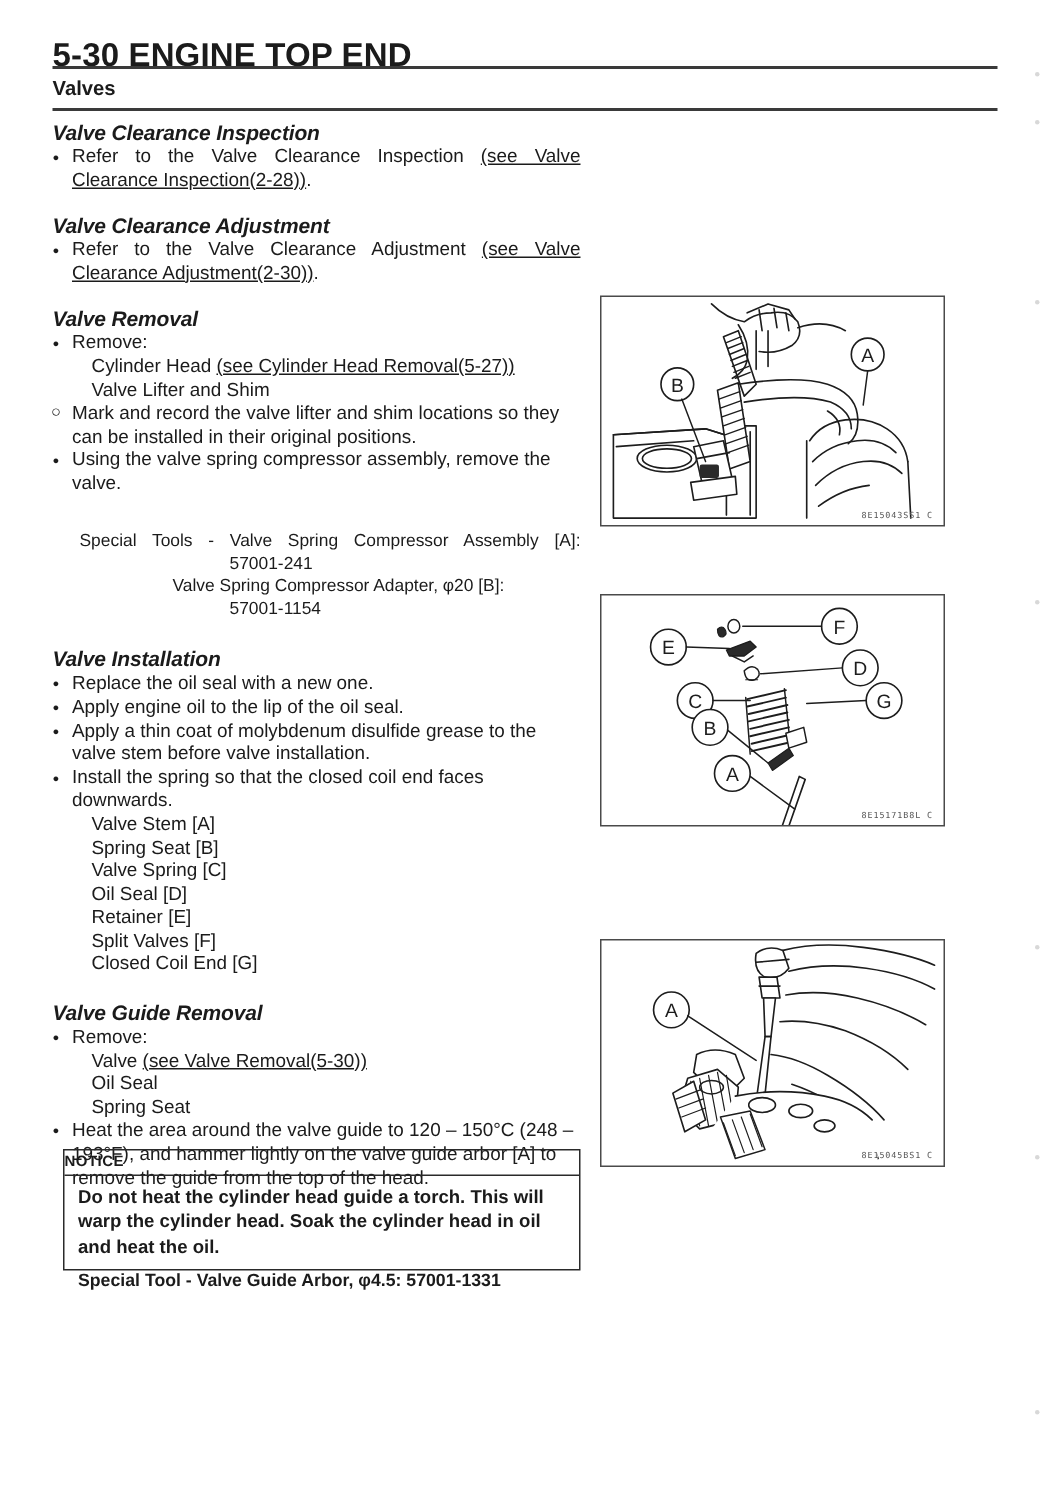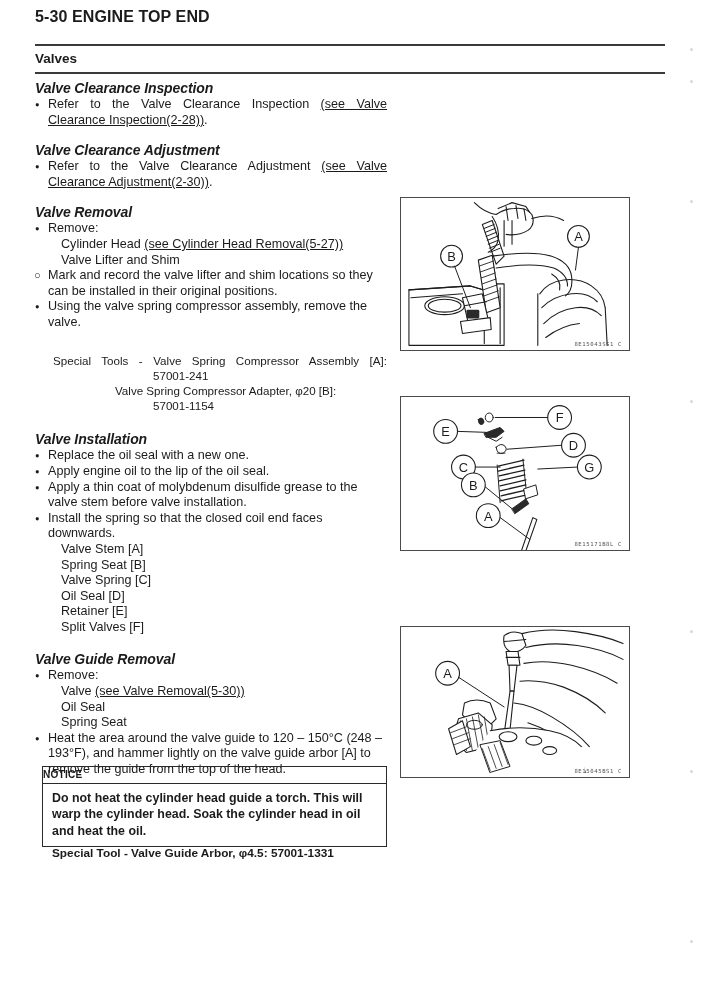--- a/index.html
+++ b/index.html
@@ -18,22 +18,22 @@
   
   .page {
     position: absolute;
     left: 0; top: 0;
     width: 706px; height: 1007px;
   }
 
   
   .hdr-title {
     position: absolute;
-    left: 35px; top: 8px;
-    font-size: 16px;
+    left: 35px; top: 24px;
+    font-size: 22px;
     font-weight: bold;
     letter-spacing: .1px;
     white-space: nowrap;
   }
   .rule {
     position: absolute;
     left: 35px;
     width: 630px;
     height: 2px;
     background: #3a3a3a;
@@ -227,20 +227,21 @@
       <li class="b">Apply engine oil to the lip of the oil seal.</li>
       <li class="b">Apply a thin coat of molybdenum disulfide grease to the valve stem before valve installation.</li>
       <li class="b">Install the spring so that the closed coil end faces downwards.</li>
     </ul>
     <div class="sub">Valve Stem [A]</div>
     <div class="sub">Spring Seat [B]</div>
     <div class="sub">Valve Spring [C]</div>
     <div class="sub">Oil Seal [D]</div>
     <div class="sub">Retainer [E]</div>
     <div class="sub">Split Valves [F]</div>
+    <div class="sub">Closed Coil End [G]</div>
 
     <h2 class="sec gap" style="margin-top:16px">Valve Guide Removal</h2>
     <ul class="items">
       <li class="b">Remove:</li>
     </ul>
     <div class="sub"><span>Valve </span><span class="ln">(see Valve Removal(5-30))</span></div>
     <div class="sub">Oil Seal</div>
     <div class="sub">Spring Seat</div>
     <ul class="items">
       <li class="b">Heat the area around the valve guide to 120 – 150°C (248 – 193°F), and hammer lightly on the valve guide arbor [A] to remove the guide from the top of the head.</li>

